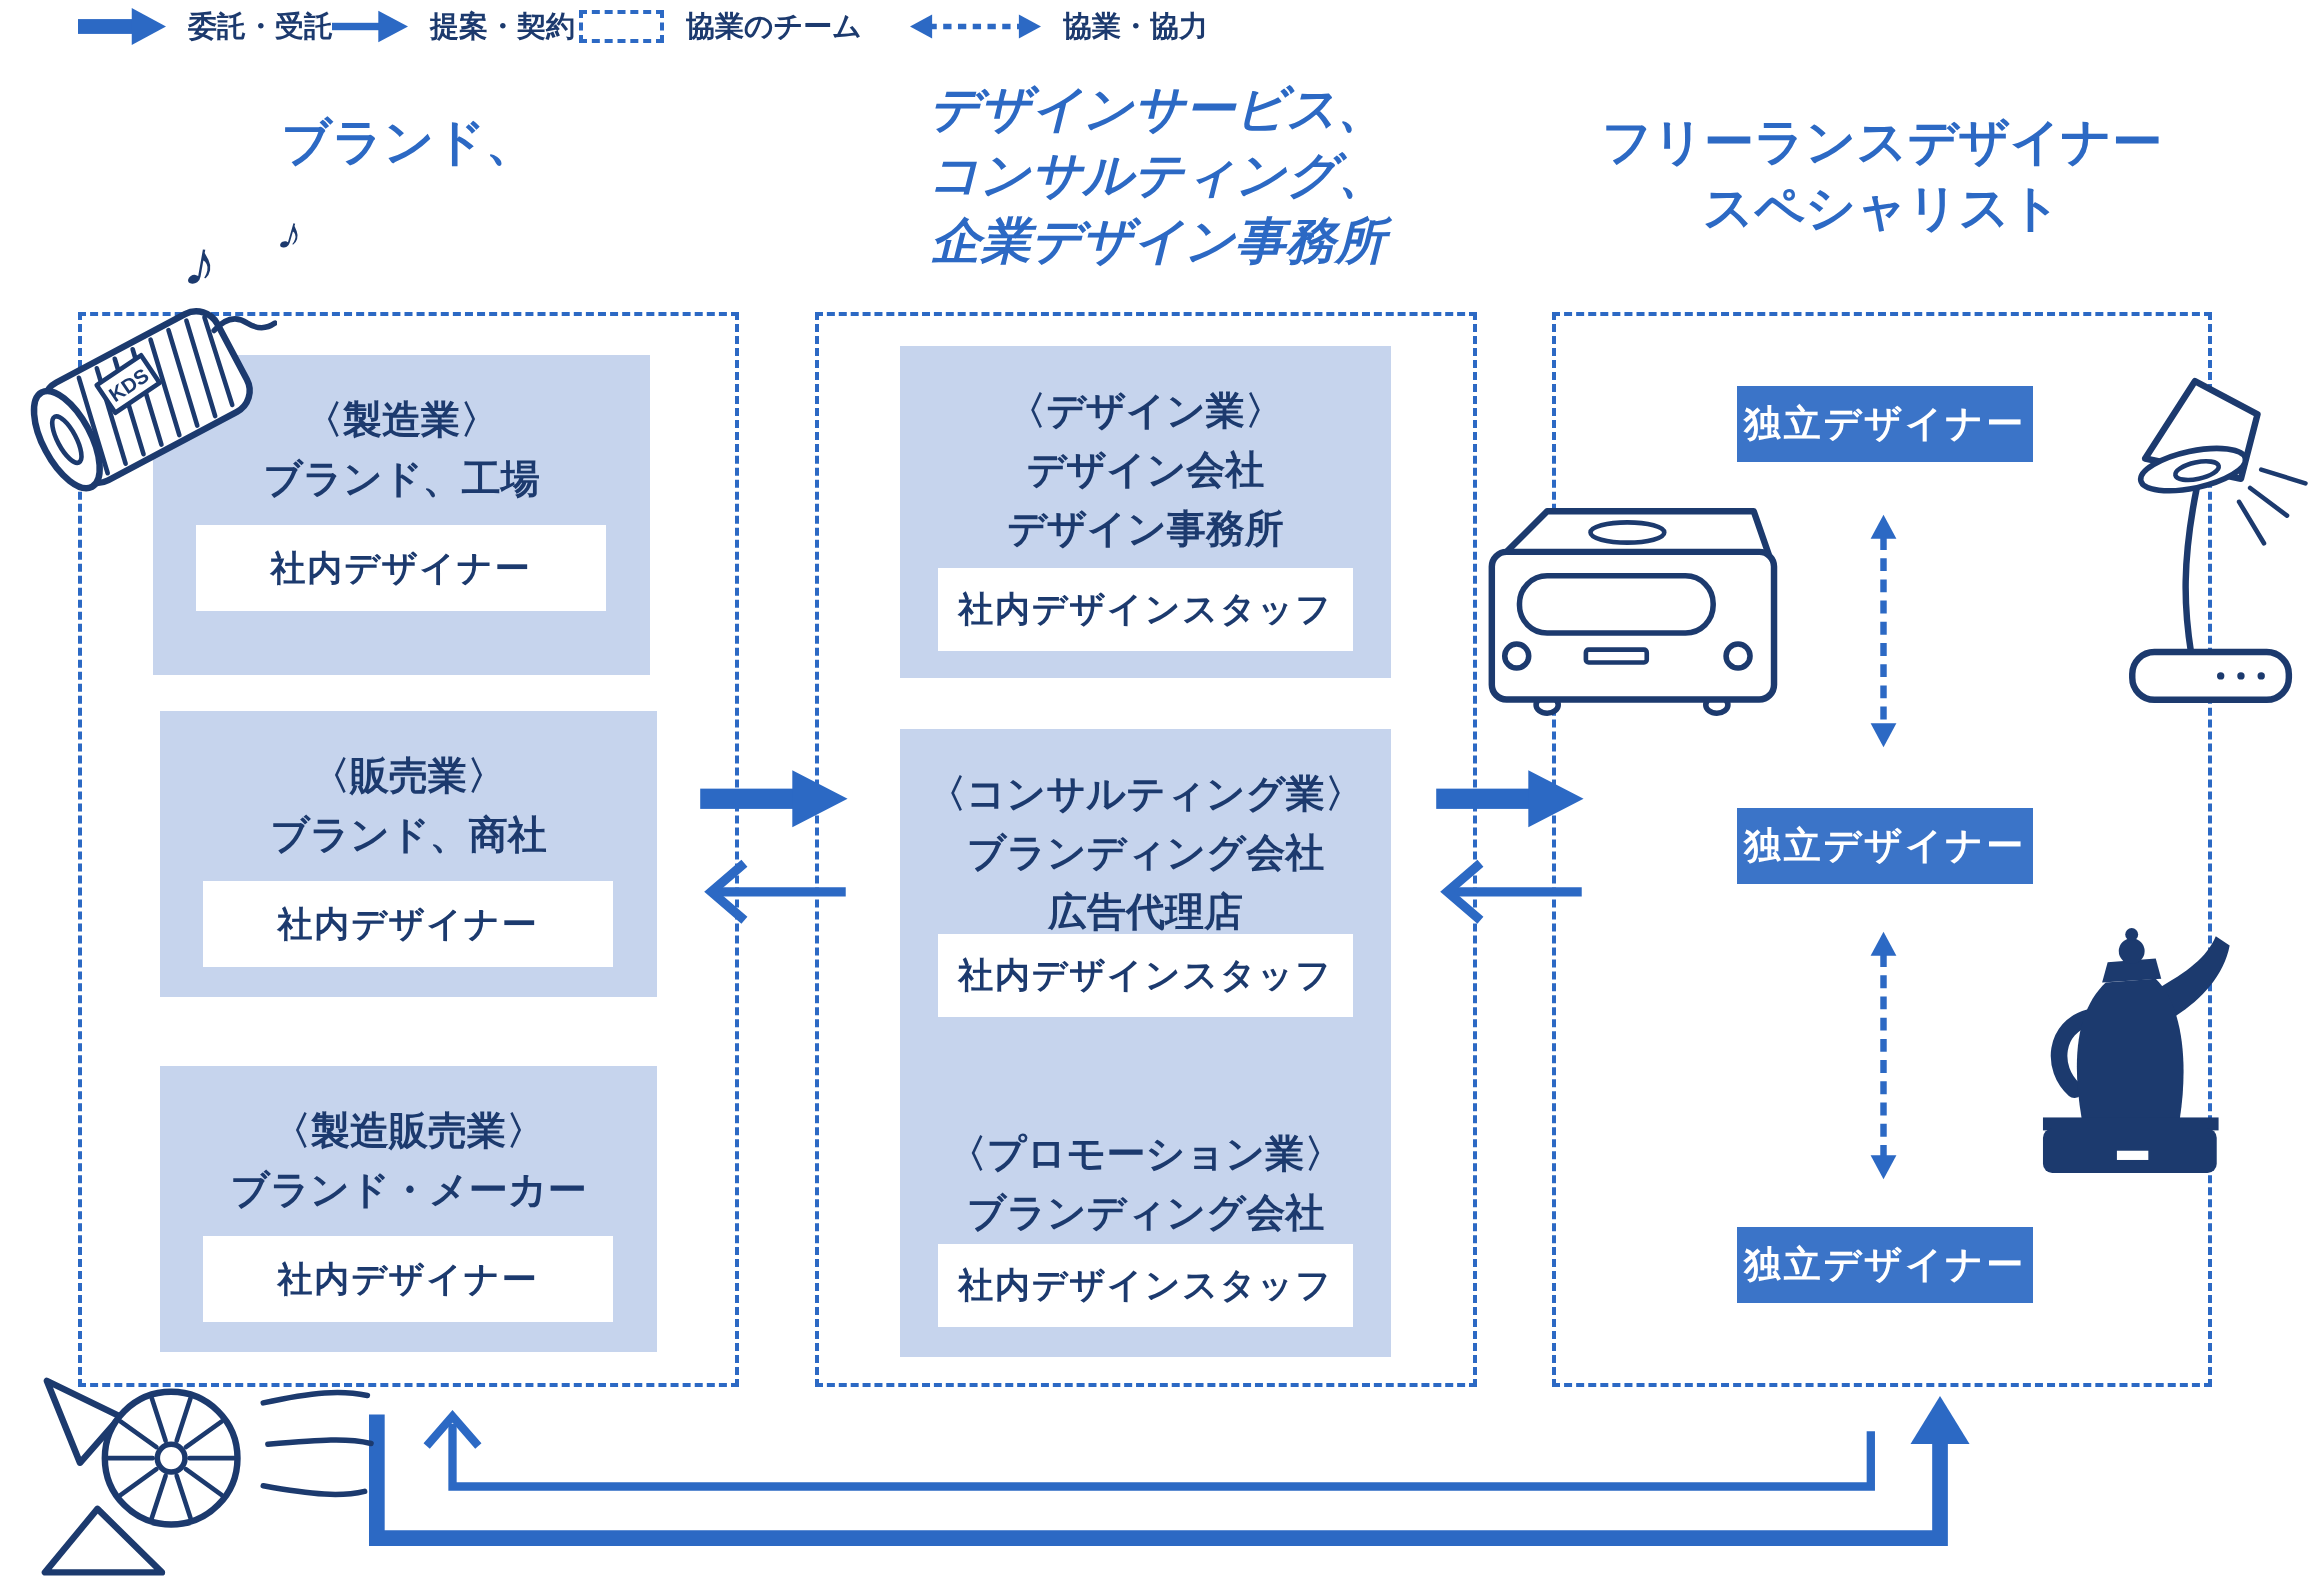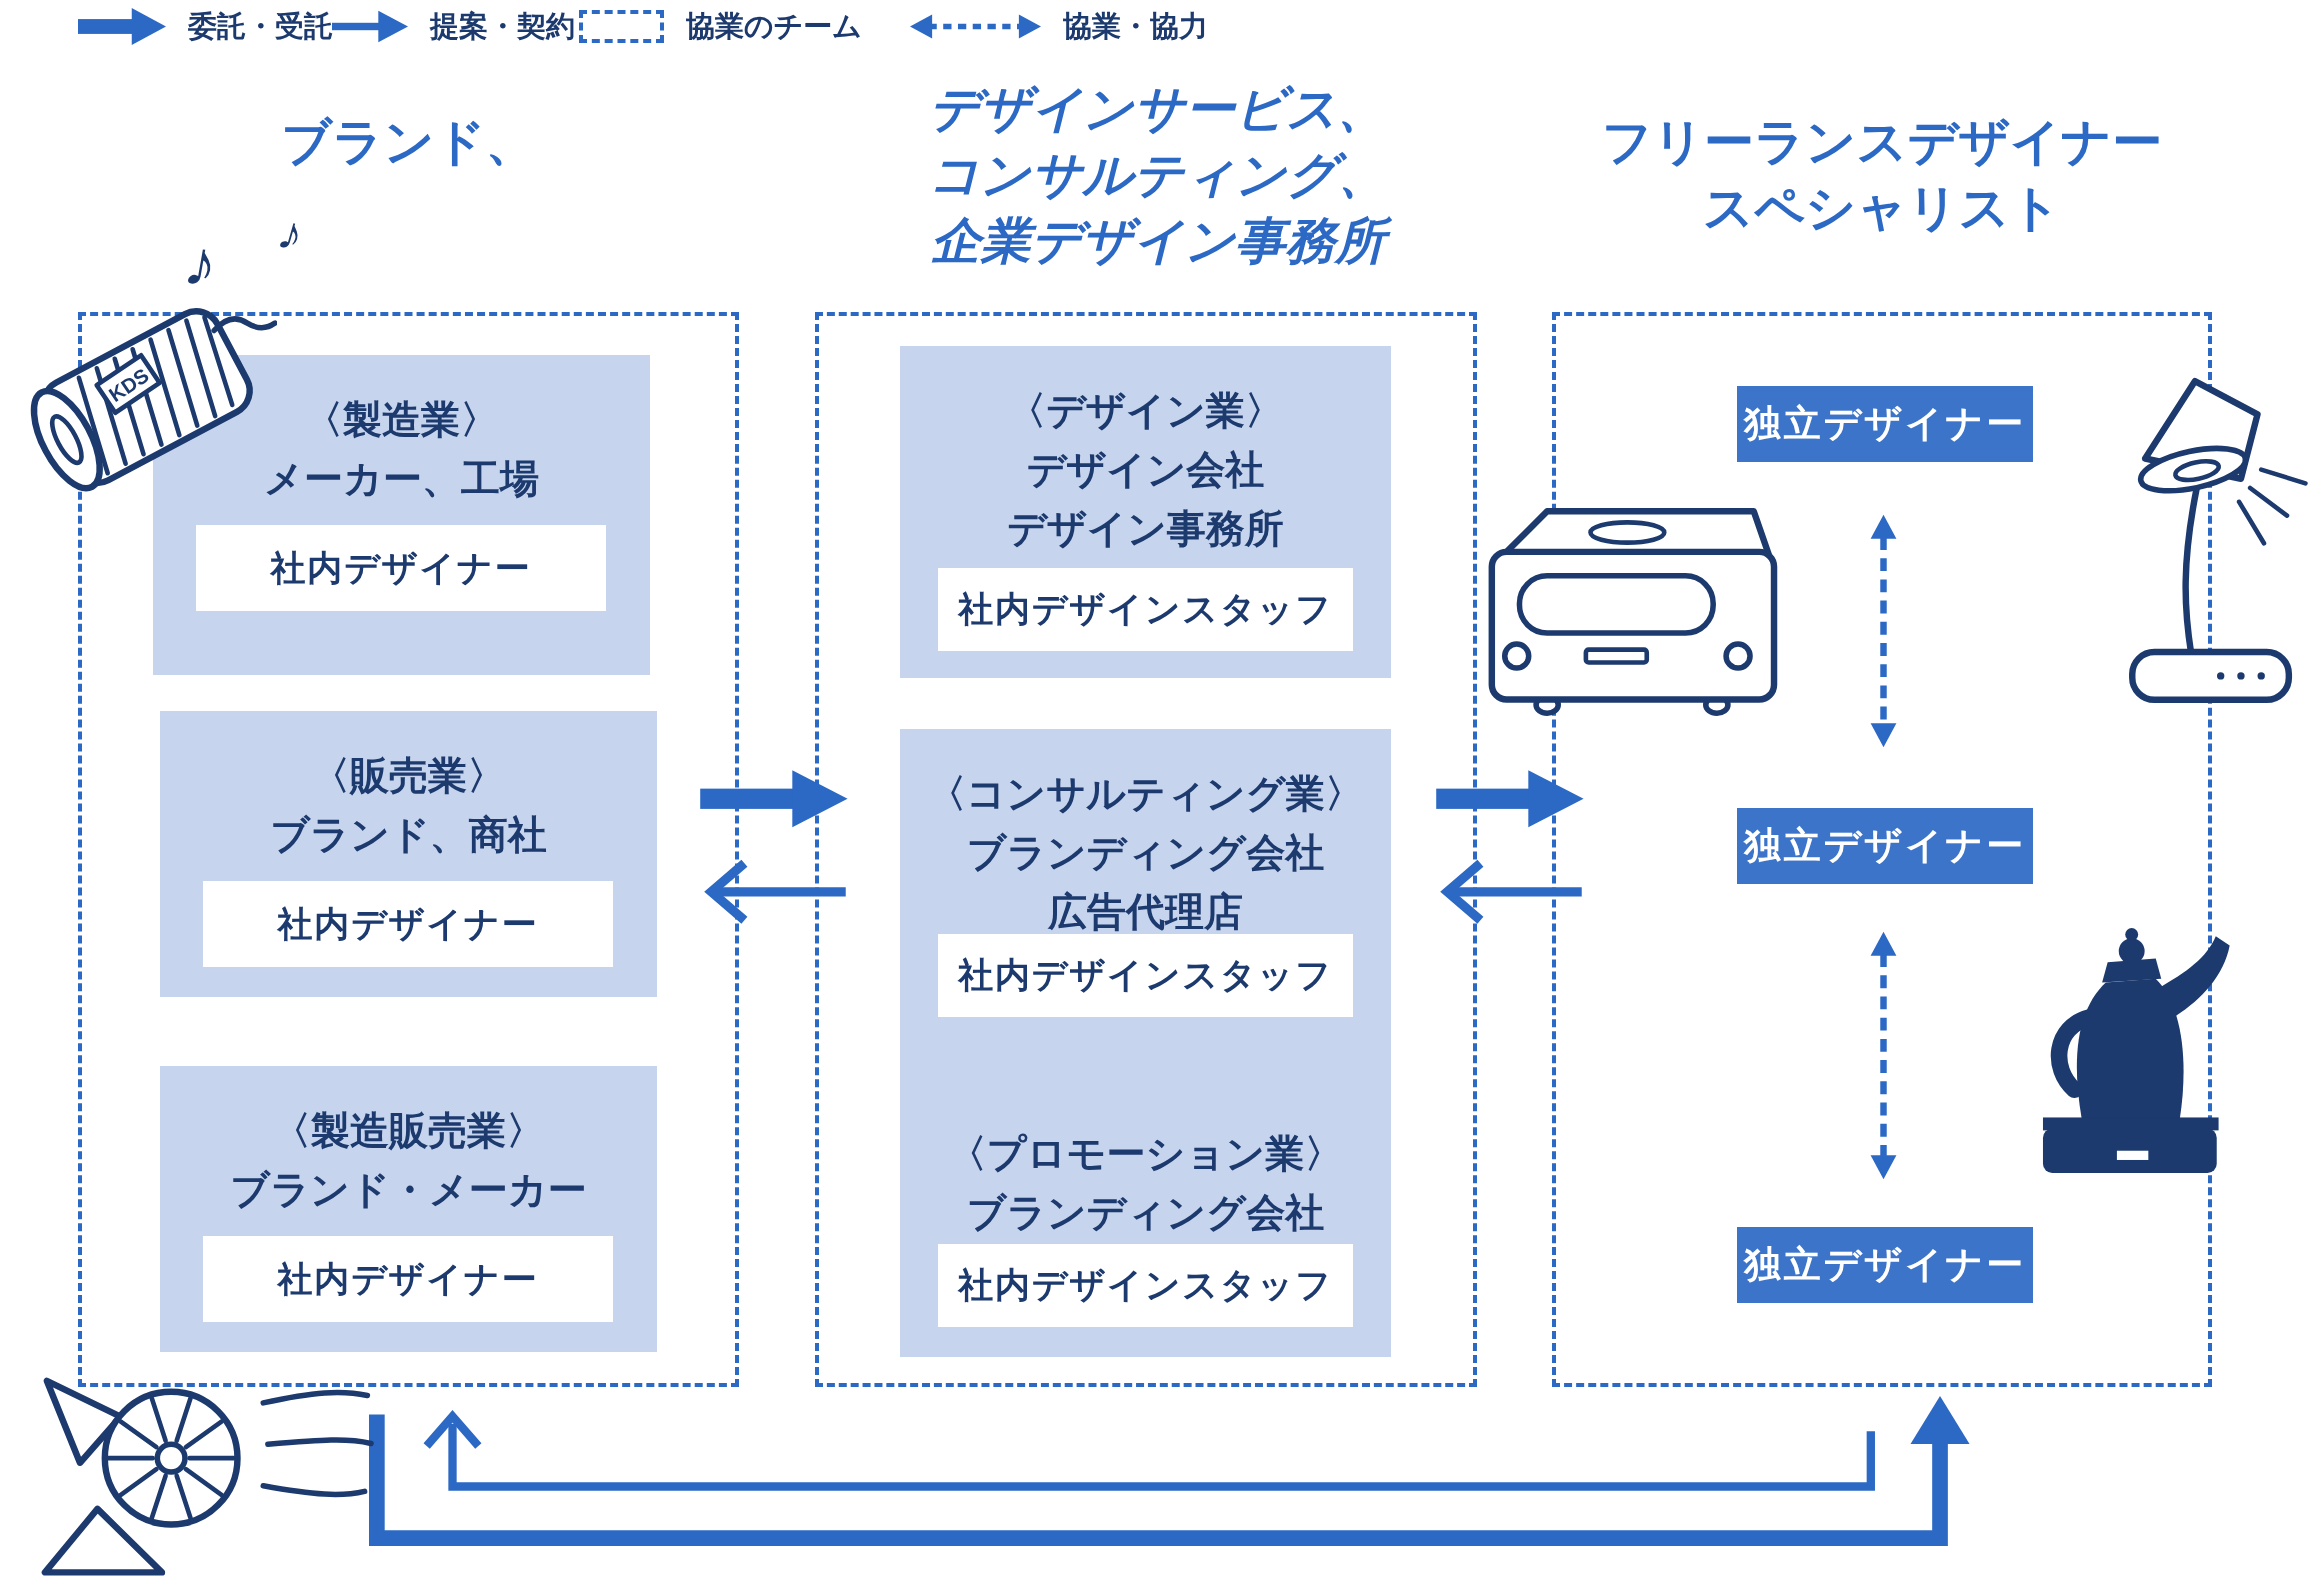--- a/index.html
+++ b/index.html
@@ -81,21 +81,21 @@
     <div>フリーランスデザイナー</div>
     <div>スペシャリスト</div>
   </div>
 
   <div class="dashed-col" style="left:78px;top:312px;width:661px;height:1075px;"></div>
   <div class="dashed-col" style="left:815px;top:312px;width:662px;height:1075px;"></div>
   <div class="dashed-col" style="left:1552px;top:312px;width:660px;height:1075px;"></div>
 
   <div class="org-box" style="left:153px;top:355px;width:497px;height:320px;">
     <div class="cat">〈製造業〉</div>
-    <div class="member">メーカー、工場</div>
+    <div class="member">ブランド、工場</div>
     <div class="staff-box" style="left:43px;top:170px;width:410px;height:86px;">社内デザイナー</div>
   </div>
   <div class="org-box" style="left:160px;top:711px;width:497px;height:286px;">
     <div class="cat">〈販売業〉</div>
     <div class="member">ブランド、商社</div>
     <div class="staff-box" style="left:43px;top:170px;width:410px;height:86px;">社内デザイナー</div>
   </div>
   <div class="org-box" style="left:160px;top:1066px;width:497px;height:286px;">
     <div class="cat">〈製造販売業〉</div>
     <div class="member">ブランド・メーカー</div>

